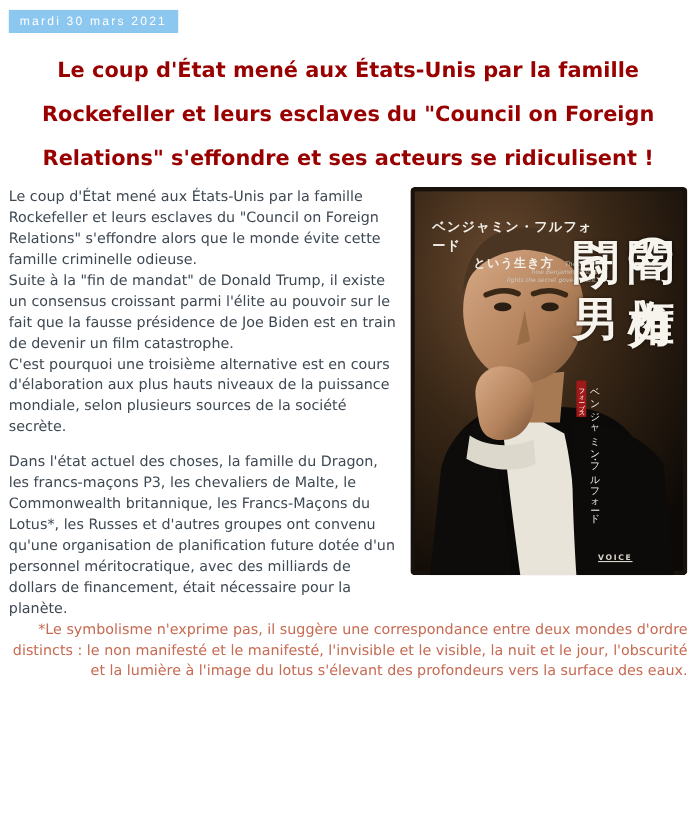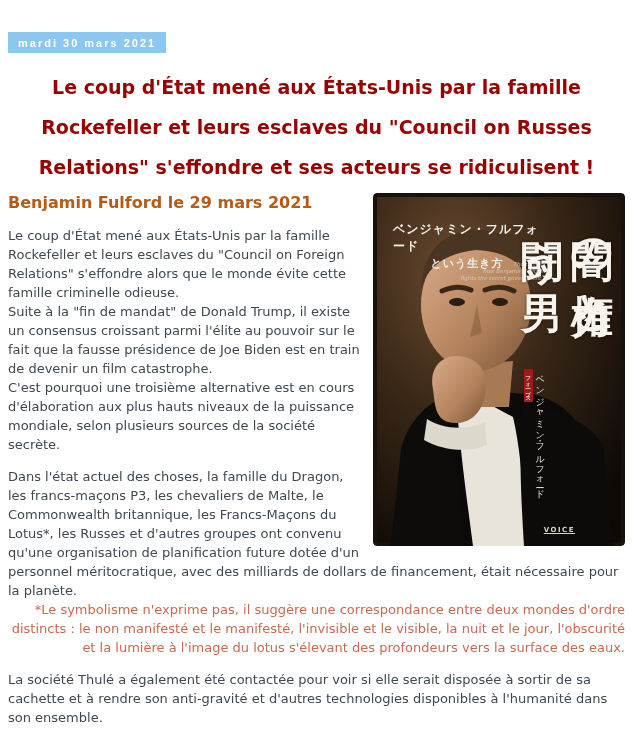--- a/index.html
+++ b/index.html
@@ -19,24 +19,23 @@
   }
   .page{padding:8px 8px 4px 8px;width:633px;}
 
   
   .date-badge{
     display:inline-block;
     background:var(--date-badge-bg,#8cc7f0);
     color:#ffffff;
     font-family:"Liberation Sans", sans-serif;
     font-size:11px;
-    font-weight:bold;
+    font-weight:normal;
     letter-spacing:2px;
     padding:5px 10px 4px 10px;
-    margin-top:24px;
   }
 
   
   .post-title{
     font-family:"Liberation Sans", sans-serif;
     font-size:17.5px;
     font-weight:bold;
     color:var(--title-dark,#1e1e1e);
     margin:13px 0 0 0;
   }
@@ -126,21 +125,21 @@
 </style>
 </head>
 <body>
 
 <div class="page">
 
   <div class="date-badge">mardi 30 mars 2021</div>
 
 
   <div class="headline">Le coup d'État mené aux États-Unis par la famille
-Rockefeller et leurs esclaves du "Council on Russes
+Rockefeller et leurs esclaves du "Council on Foreign
 Relations" s'effondre et ses acteurs se ridiculisent !</div>
 
   <div class="article">
 
     <div class="book-cover">
       <svg viewBox="0 0 252 353" width="252" height="353">
         <defs>
           <radialGradient id="bgGrad" cx="32%" cy="22%" r="90%">
             <stop offset="0%" stop-color="#6a4a30"></stop>
             <stop offset="45%" stop-color="#3a2817"></stop>
@@ -183,27 +182,25 @@
 
       <div class="cover-text v-col title-col-left">闘う男</div>
 
       <div class="cover-text v-col spine-badge">フォーブス</div>
 
       <div class="cover-text v-col spine-label">ベンジャミン・フルフォード</div>
 
       <div class="cover-text publisher">VOICE</div>
     </div>
 
-    <h3 class="byline">Benjamin Fulford le 29 mars 2021</h3>
 
     <p class="para gap-after">Le coup d'État mené aux États-Unis par la famille Rockefeller et leurs esclaves du "Council on Foreign Relations" s'effondre alors que le monde évite cette famille criminelle odieuse.
 Suite à la "fin de mandat" de Donald Trump, il existe un consensus croissant parmi l'élite au pouvoir sur le fait que la fausse présidence de Joe Biden est en train de devenir un film catastrophe.
 C'est pourquoi une troisième alternative est en cours d'élaboration aux plus hauts niveaux de la puissance mondiale, selon plusieurs sources de la société secrète.</p>
 
     <p class="para">Dans l'état actuel des choses, la famille du Dragon, les francs-maçons P3, les chevaliers de Malte, le Commonwealth britannique, les Francs-Maçons du Lotus*, les Russes et d'autres groupes ont convenu qu'une organisation de planification future dotée d'un personnel méritocratique, avec des milliards de dollars de financement, était nécessaire pour la planète.</p>
 
     <p class="para note gap-after">*Le symbolisme n'exprime pas, il suggère une correspondance entre deux mondes d'ordre distincts : le non manifesté et le manifesté, l'invisible et le visible, la nuit et le jour, l'obscurité et la lumière à l'image du lotus s'élevant des profondeurs vers la surface des eaux.</p>
 
-    <p class="para">La société Thulé a également été contactée pour voir si elle serait disposée à sortir de sa cachette et à rendre son anti-gravité et d'autres technologies disponibles à l'humanité dans son ensemble.</p>
 
     <div class="clear"></div>
   </div>
 </div>
 
 </body></html>

